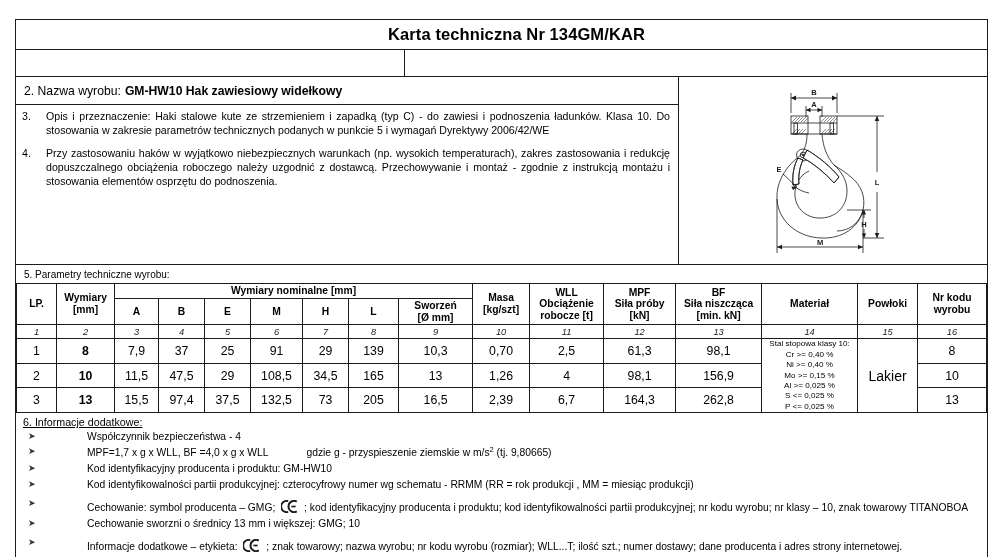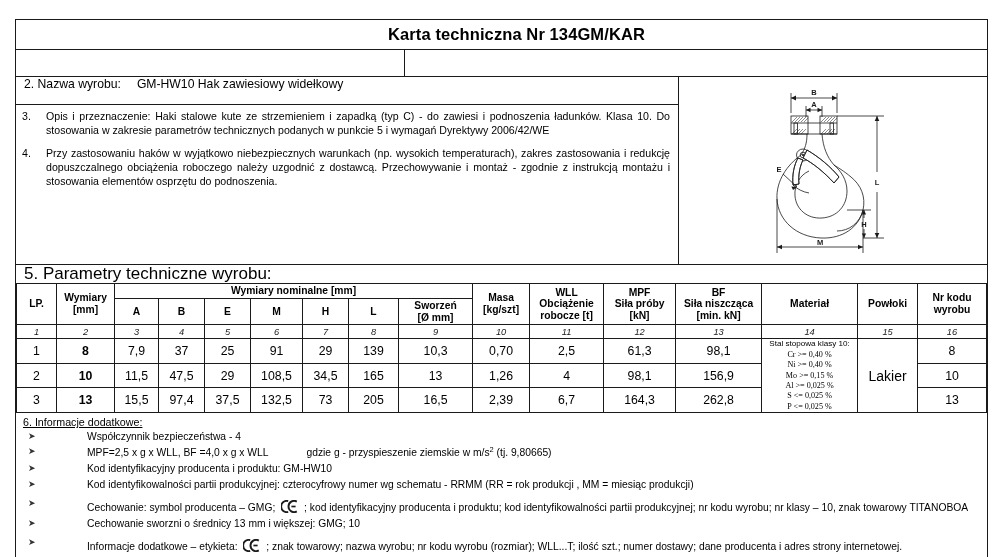--- a/index.html
+++ b/index.html
@@ -46,25 +46,26 @@
   .blank-right { flex: 1; }
 
   
   .body-split { display: flex; }
   .body-left { width: 662px; }
   .body-right { flex: 1; position: relative; }
 
   .name-row {
     height: 27px;
     display: flex;
+    align-items: center;
     padding-left: 8px;
     font-size: 12.2px;
   }
   .name-row .lead { font-weight: normal; }
-  .name-row .strong { font-weight: normal; margin-left: 16px; }
+  .name-row .strong { font-weight: bold; margin-left: 4px; }
 
   .desc-block {
     padding: 4px 8px 3px 6px;
     font-size: 10.6px;
     line-height: 1.33;
   }
   .desc-item { display: flex; margin-bottom: 9px; }
   .desc-item:last-child { margin-bottom: 0; }
   .desc-num { width: 24px; flex: 0 0 24px; }
   .desc-txt { flex: 1; text-align: justify; }
@@ -72,21 +73,21 @@
   
   .draw-wrap { width: 100%; height: 187px; position: relative; }
   .draw-wrap svg { position: absolute; left: 0; top: 0; }
 
   
   .sec-label {
     height: 18px;
     display: flex;
     align-items: center;
     padding-left: 8px;
-    font-size: 17px;
+    font-size: 10px;
   }
 
   
   table.spec {
     border-collapse: collapse;
     width: 100%;
     table-layout: fixed;
     font-size: 11.6px;
   }
   table.spec td, table.spec th {
@@ -109,21 +110,21 @@
   }
   .datarow td { height: 20px; font-size: 12.3px; }
   .datarow td.bold { font-weight: bold; }
   td.matcell {
     font-size: 8.1px;
     line-height: 1.28;
     padding: 1px 2px;
     text-align: center;
   }
   td.matcell .mhead { display: block; }
-  td.matcell .mline { display: block; font-family: Liberation Serif, serif; }
+  td.matcell .mline { display: block; }
   td.coatcell { font-size: 14px; }
 
   
   .info-block {
     padding: 3px 6px 4px 7px;
     font-size: 10.3px;
     line-height: 1.18;
   }
   .info-title {
     text-decoration: underline;
@@ -449,21 +450,21 @@
     <div class="info-title">6. Informacje dodatkowe:</div>
 
     <div class="info-item">
       <span class="bullet">➤</span>
       <span class="info-txt">Współczynnik bezpieczeństwa - 4</span>
     </div>
 
     <div class="info-item">
       <span class="bullet">➤</span>
       <span class="info-txt">
-        <span>MPF=2,5 x g x WLL, BF =4,0 x g x WLL</span><span class="gap"></span><span>gdzie g - przyspieszenie ziemskie w m/s</span><sup class="sup">2</sup> <span>(tj. 9,80665)</span>
+        <span>MPF=1,7 x g x WLL, BF =4,0 x g x WLL</span><span class="gap"></span><span>gdzie g - przyspieszenie ziemskie w m/s</span><sup class="sup">2</sup> <span>(tj. 9,80665)</span>
       </span>
     </div>
 
     <div class="info-item">
       <span class="bullet">➤</span>
       <span class="info-txt">Kod identyfikacyjny producenta i produktu: GM-HW10</span>
     </div>
 
     <div class="info-item">
       <span class="bullet">➤</span>

